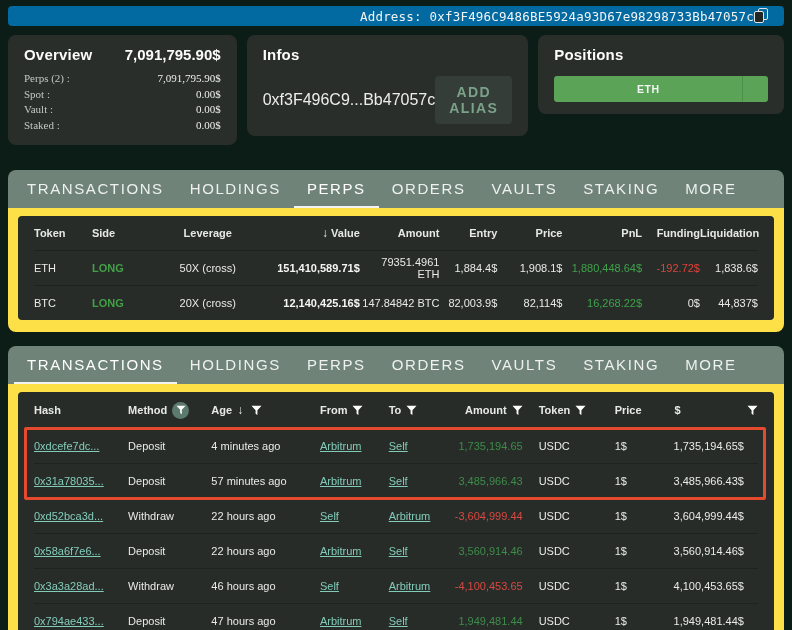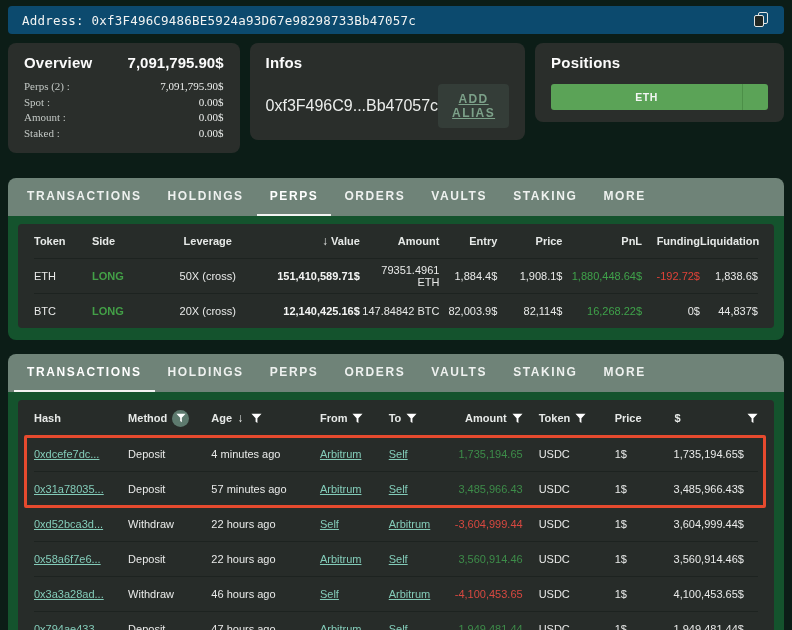--- a/index.html
+++ b/index.html
@@ -6,22 +6,22 @@
   html,body { width: 792px; height: 630px; overflow: hidden; }
   body {
     background: #0c1d17;
     font-family: "Liberation Sans", sans-serif;
     color: #e9eae9;
   }
   .page { width: 792px; height: 630px; padding: 6px 8px 0 8px; overflow: hidden; }
 
   
   .address-bar {
-    height: 28px; background: #0c4a6e; border-radius: 4px;
-    display: flex; align-items: center; justify-content: space-between;
+    height: 20px; background: #0369a1; border-radius: 4px;
+    display: flex; align-items: center; justify-content: flex-end;
     padding: 0 14px; margin-bottom: 9px;
   }
   .addr-text { font-family: "DejaVu Sans Mono", monospace; font-size: 12.5px; color: #f2f3f2; letter-spacing: 0.2px; }
   .copy-icon { width: 16px; height: 16px; position: relative; cursor: pointer; display:block; }
   .copy-icon .sq { position: absolute; border: 1.4px solid #e3e5e4; border-radius: 2px; width: 10px; height: 12px; background: transparent; }
   .copy-icon .sq.back { left: 4px; top: 0; }
   .copy-icon .sq.front { left: 0; top: 3px; background: #212723; }
 
   
   .cards { display: flex; gap: 10px; align-items: flex-start; }
@@ -31,43 +31,43 @@
   .ov-head { display: flex; justify-content: space-between; align-items: baseline; margin-bottom: 8px; }
   .ov-total { font-size: 15px; font-weight: bold; color: #fbfbfb; }
   .kv { display: flex; justify-content: space-between; font-size: 11px; line-height: 15.5px; font-family: Liberation Serif, serif; }
   .kv .k { color: #c3c8c5; }
   .kv .v { color: #eceeec; }
   .card-infos { flex: 1; }
   .infos-row { display: flex; justify-content: space-between; align-items: center; margin-top: 13px; }
   .addr-short { font-size: 16px; color: #eceeec; }
   .add-alias {
     background: #343d38; color: #7ca189; border: none; border-radius: 4px;
-    font-family: "Liberation Sans", sans-serif; font-size: 12px; font-weight: bold;
-    letter-spacing: 1.4px; padding: 8px 14px; cursor: pointer; text-decoration: underline;
+    font-family: "Liberation Sans", sans-serif; font-size: 14px; font-weight: bold;
+    letter-spacing: 1.4px; padding: 8px 14px; cursor: pointer;
   }
   .card-positions { width: 269px; }
   .pos-bar { display: flex; height: 26px; margin-top: 13px; border-radius: 3px; overflow: hidden; }
   .pos-seg { background: #5ba357; display: flex; align-items: center; justify-content: center; }
   .pos-seg.main { flex: 1; font-size: 10.5px; font-weight: bold; color: #f4f6f4; letter-spacing: .6px; }
   .pos-seg.small { width: 12%; border-left: 1px solid #4c8f48; }
 
   
   .panel { margin-top: 25px; }
   .panel.second { margin-top: 14px; }
   .tab-bar {
     background: #6f8378; border-radius: 8px 8px 0 0; height: 38px;
     display: flex; align-items: stretch; padding: 0 6px;
   }
   .tab {
     display: flex; align-items: center; padding: 8px 13px;
-    font-size: 12px; font-weight: bold; letter-spacing: 1.6px;
+    font-size: 15px; font-weight: normal; letter-spacing: 1.6px;
     color: #eef1ef; cursor: pointer; border-bottom: 2px solid transparent;
   }
   .tab.active { color: #ffffff; border-bottom-color: #f2f3f2; }
-  .panel-body { background: #14532d; border-radius: 0 0 8px 8px; padding: 8px 10px 12px 10px; }
+  .panel-body { background: #fde047; border-radius: 0 0 8px 8px; padding: 8px 10px 12px 10px; }
   .panel.second .panel-body { padding-bottom: 0; border-radius: 0; }
   .tbl { background: #272c29; border-radius: 4px; padding: 0 16px; }
 
   .row { border-top: 1px solid #1d2320; }
   .row:first-child { border-top: none; }
 
   
   .pgrid { display: grid; grid-template-columns: 8% 9% 14% 14% 11% 8% 9% 11% 8% 8%; align-items: center; height: 35px; font-size: 11px; }
   .pgrid.head { height: 34px; font-weight: bold; color: #e6e9e7; }
   .c-l { text-align: left; }
@@ -123,21 +123,21 @@
       </div>
       <div class="kv">
         <span class="k">Perps (2) :</span>
         <span class="v">7,091,795.90$</span>
       </div>
       <div class="kv">
         <span class="k">Spot :</span>
         <span class="v">0.00$</span>
       </div>
       <div class="kv">
-        <span class="k">Amount :</span>
+        <span class="k">Vault :</span>
         <span class="v">0.00$</span>
       </div>
       <div class="kv">
         <span class="k">Staked :</span>
         <span class="v">0.00$</span>
       </div>
     </section>
 
     <section class="card card-infos">
       <h2>Infos</h2>

